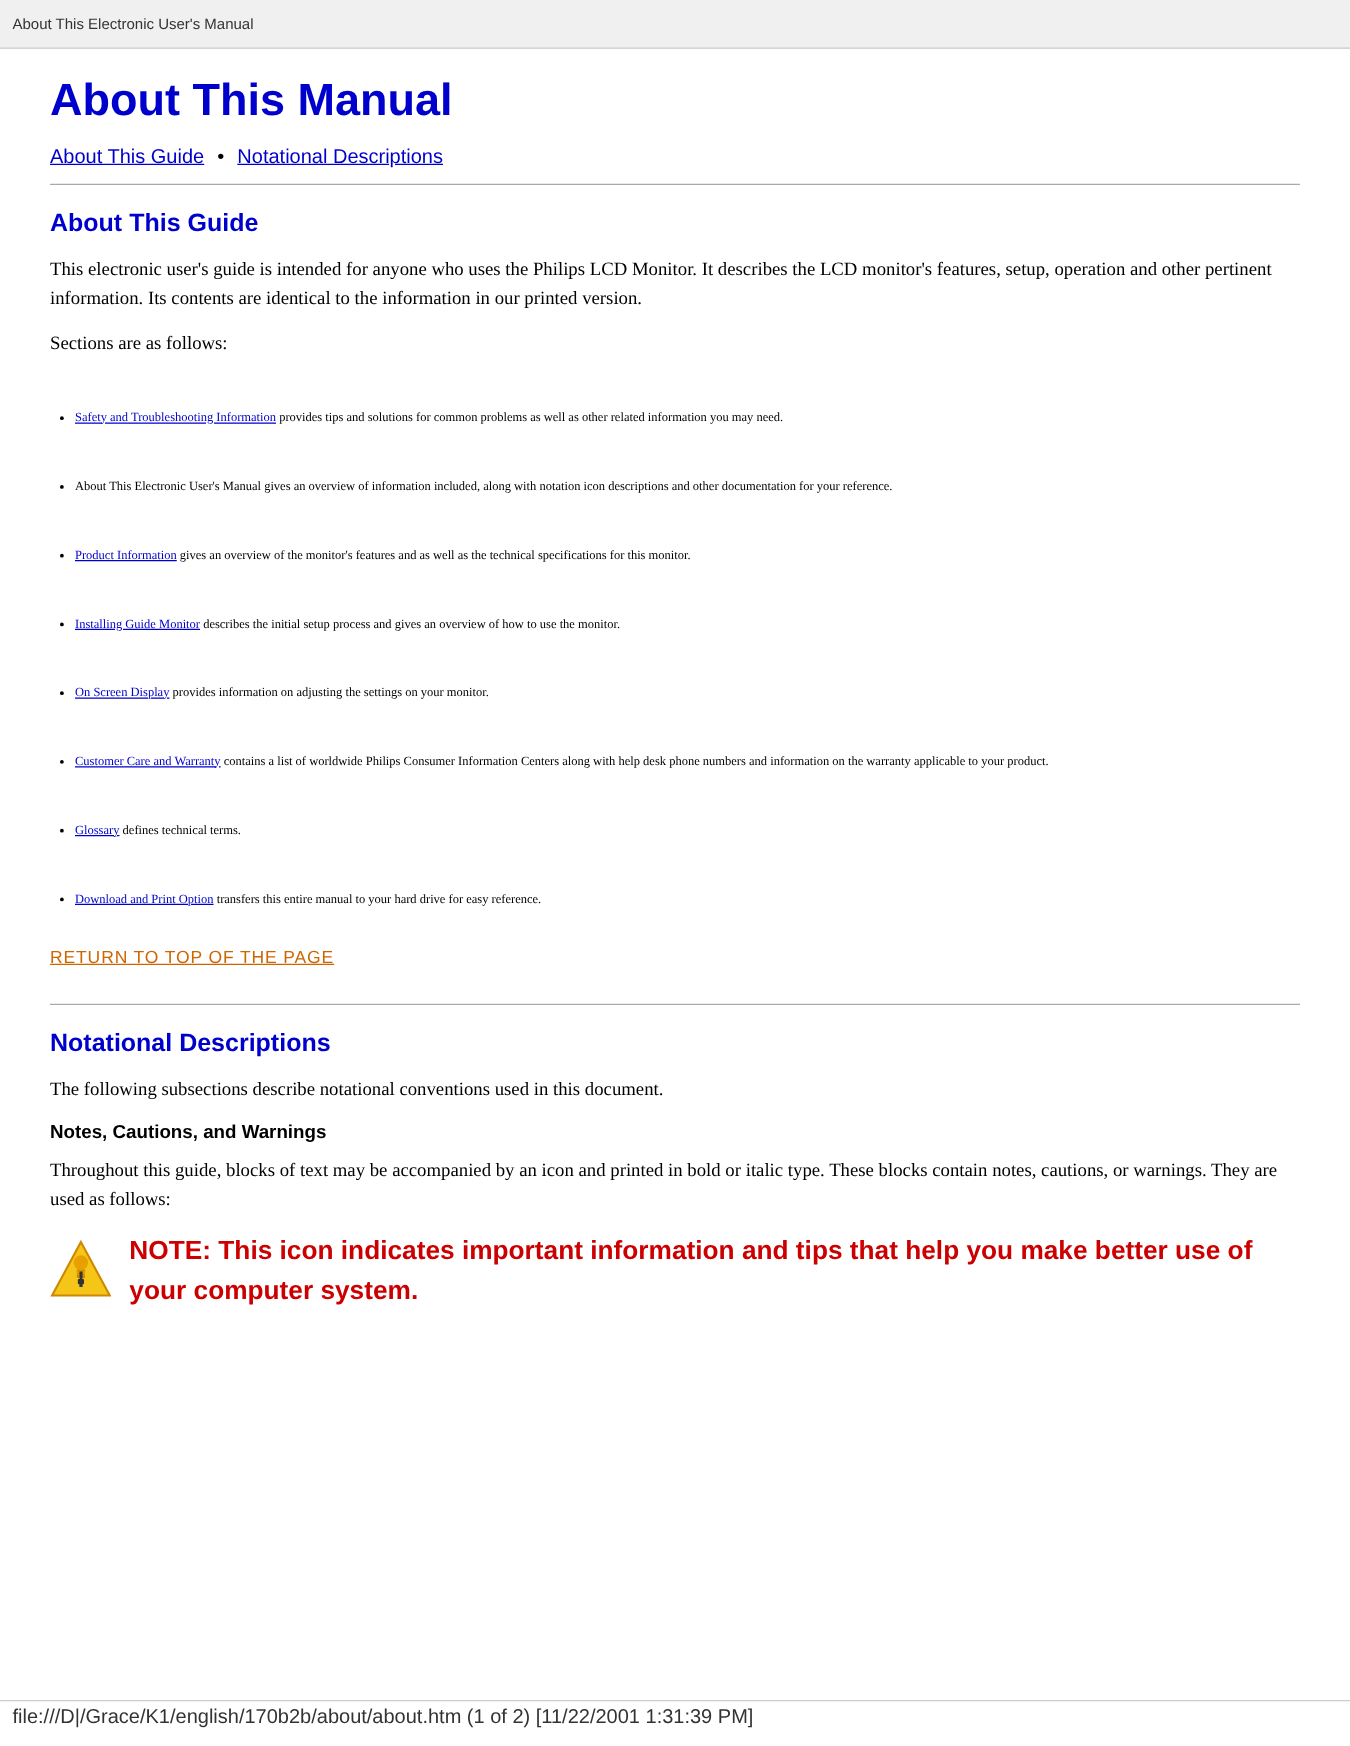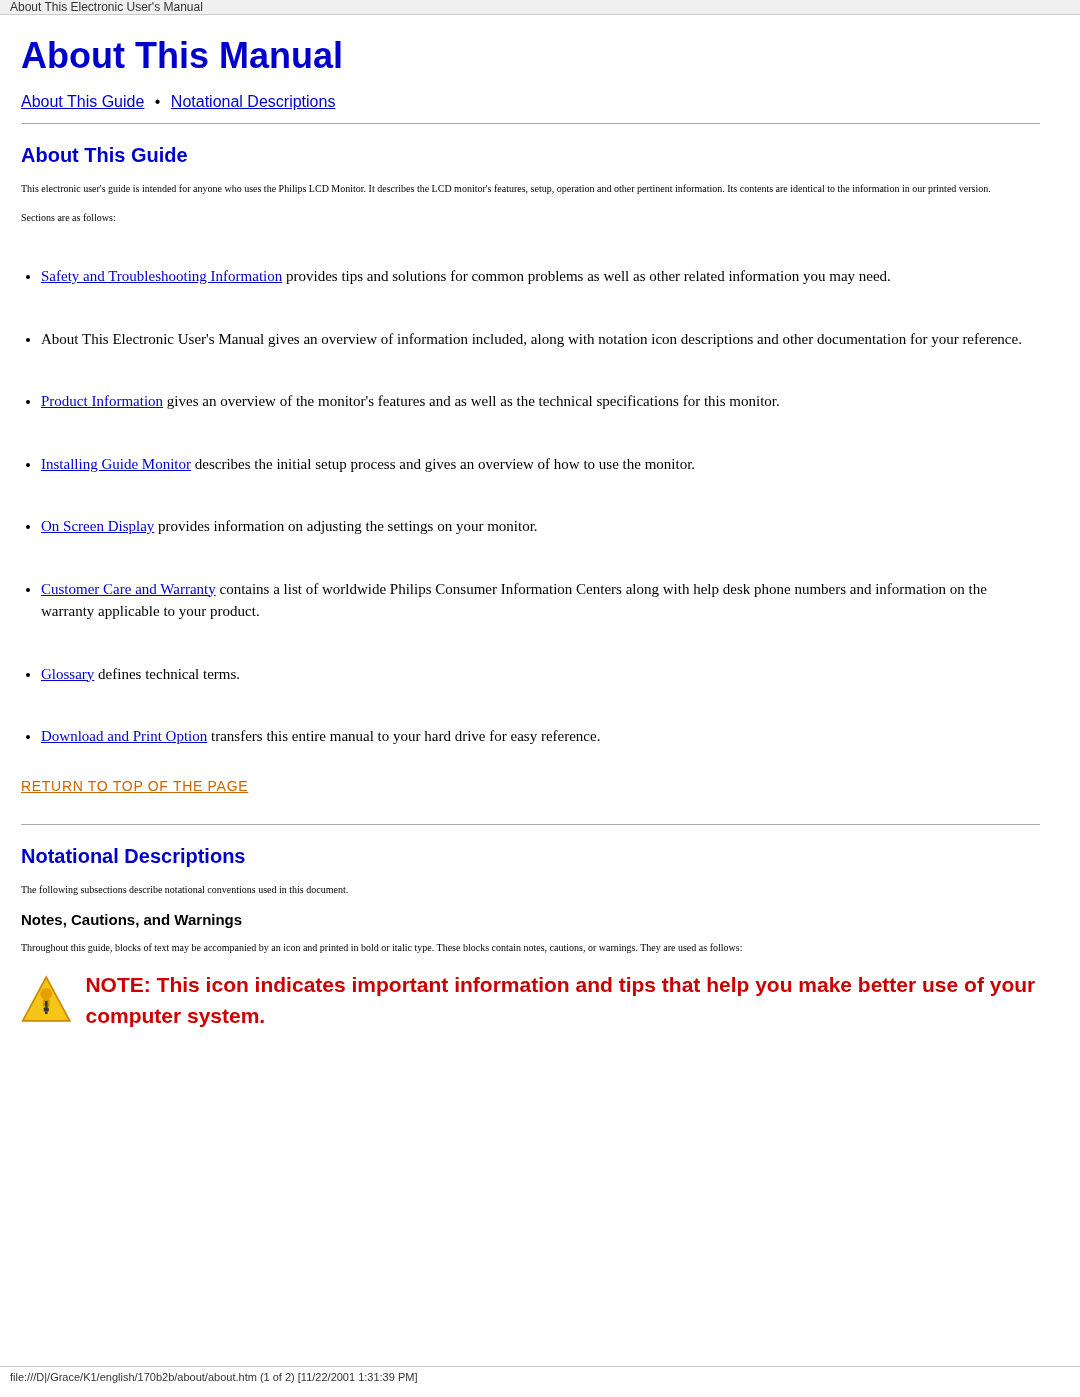--- a/index.html
+++ b/index.html
@@ -13,29 +13,29 @@
       font-size: 16px;
       background: #ffffff;
       color: #000000;
       width: 1080px;
       min-height: 1397px;
       position: relative;
     }
 
     .browser-bar {
       background: #f0f0f0;
-      padding: 0 10px;
+      padding: 12px 10px;
       font-size: 12px;
       font-family: Arial, sans-serif;
       color: #333;
       border-bottom: 1px solid #ccc;
     }
 
     .content-area {
-      padding: 20px 40px 40px 21px;
+      padding: 20px 40px 40px 40px;
     }
 
     .page-title {
       font-size: 36px;
       font-weight: bold;
       color: #0000cc;
       margin-bottom: 16px;
       font-family: Arial, sans-serif;
     }
 
@@ -65,33 +65,33 @@
       font-size: 20px;
       font-weight: bold;
       color: #0000cc;
       margin-bottom: 14px;
       font-family: Arial, sans-serif;
     }
 
     .paragraph {
       margin-bottom: 14px;
       line-height: 1.5;
-      font-size: 10px;
+      font-size: 15px;
     }
 
     .bullet-list {
       margin-left: 20px;
       margin-bottom: 14px;
     }
 
     .bullet-list li {
       list-style-type: disc;
       margin-bottom: 10px;
       line-height: 1.5;
-      font-size: 15px;
+      font-size: 10px;
       margin-top: 40px;
     }
 
     .bullet-list li::marker {
       color: #000;
     }
 
     a.link {
       color: #0000cc;
       text-decoration: underline;
@@ -136,21 +136,21 @@
       line-height: 1.5;
       font-family: Arial, sans-serif;
     }
 
     .footer-bar {
       position: absolute;
       bottom: 10px;
       left: 0;
       right: 0;
       padding: 4px 10px;
-      font-size: 11px;
+      font-size: 16px;
       font-family: Arial, sans-serif;
       color: #333;
       border-top: 1px solid #ccc;
     }
 
     
     .warning-triangle {
       width: 60px;
       height: 60px;
     }

